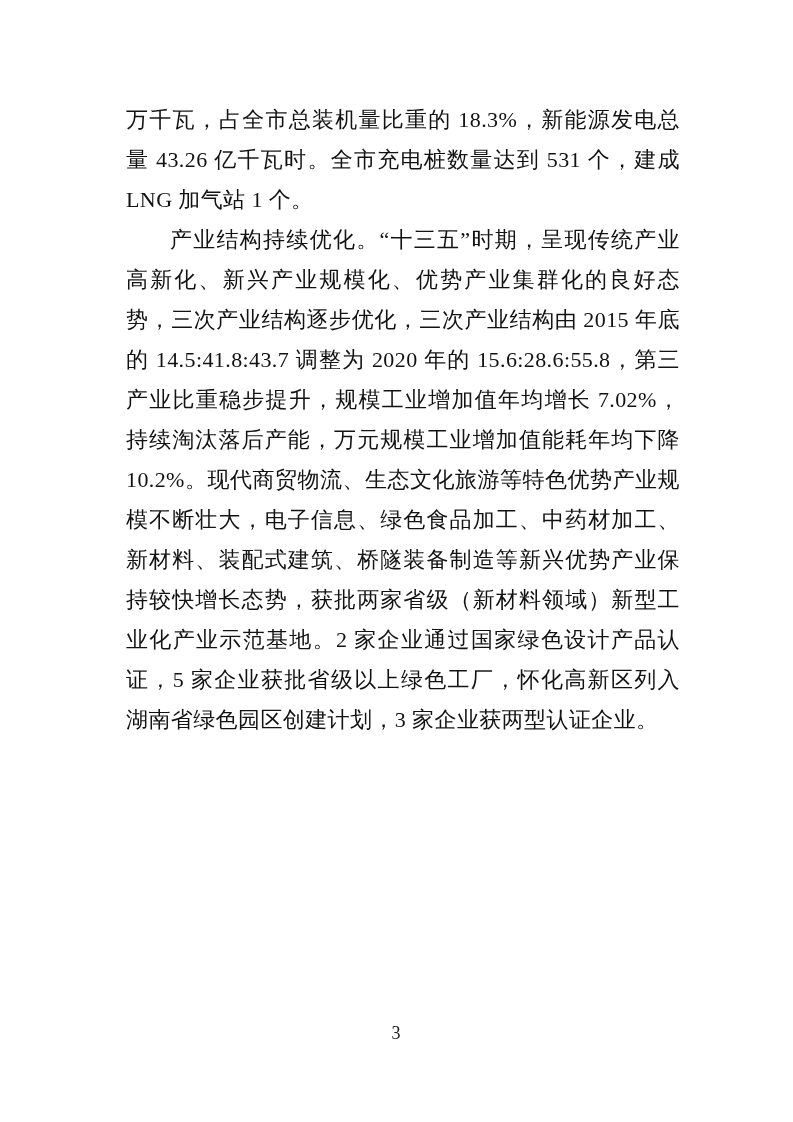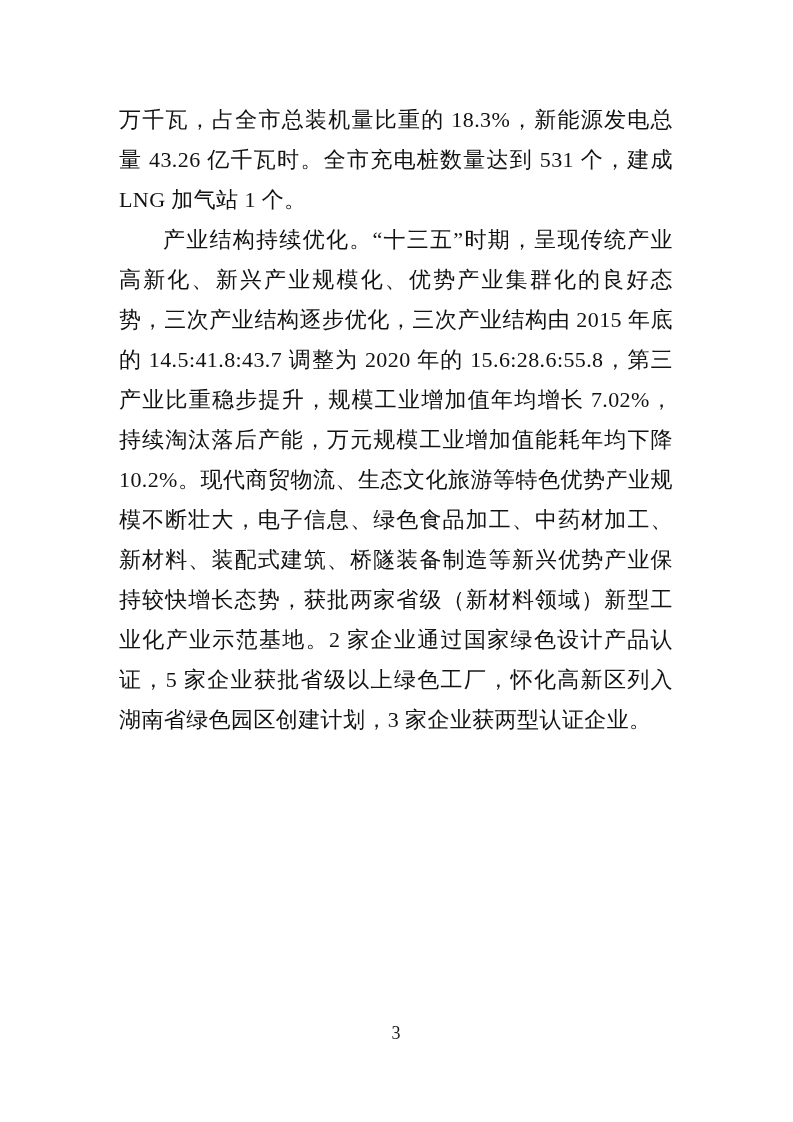--- a/index.html
+++ b/index.html
@@ -11,21 +11,21 @@
     position: relative;
     width: 793px;
     height: 1122px;
     background: #ffffff;
     overflow: hidden;
     font-family: "Liberation Serif", "DejaVu Serif", serif;
     color: #121212;
   }
   .content {
     position: absolute;
-    left: 119px;
+    left: 126px;
     top: 100px;
     width: 554px;
   }
   .para {
     margin: 0;
     font-size: 22px;
     line-height: 40px;
     text-align: justify;
     text-justify: inter-character;
     letter-spacing: 0.4px;

